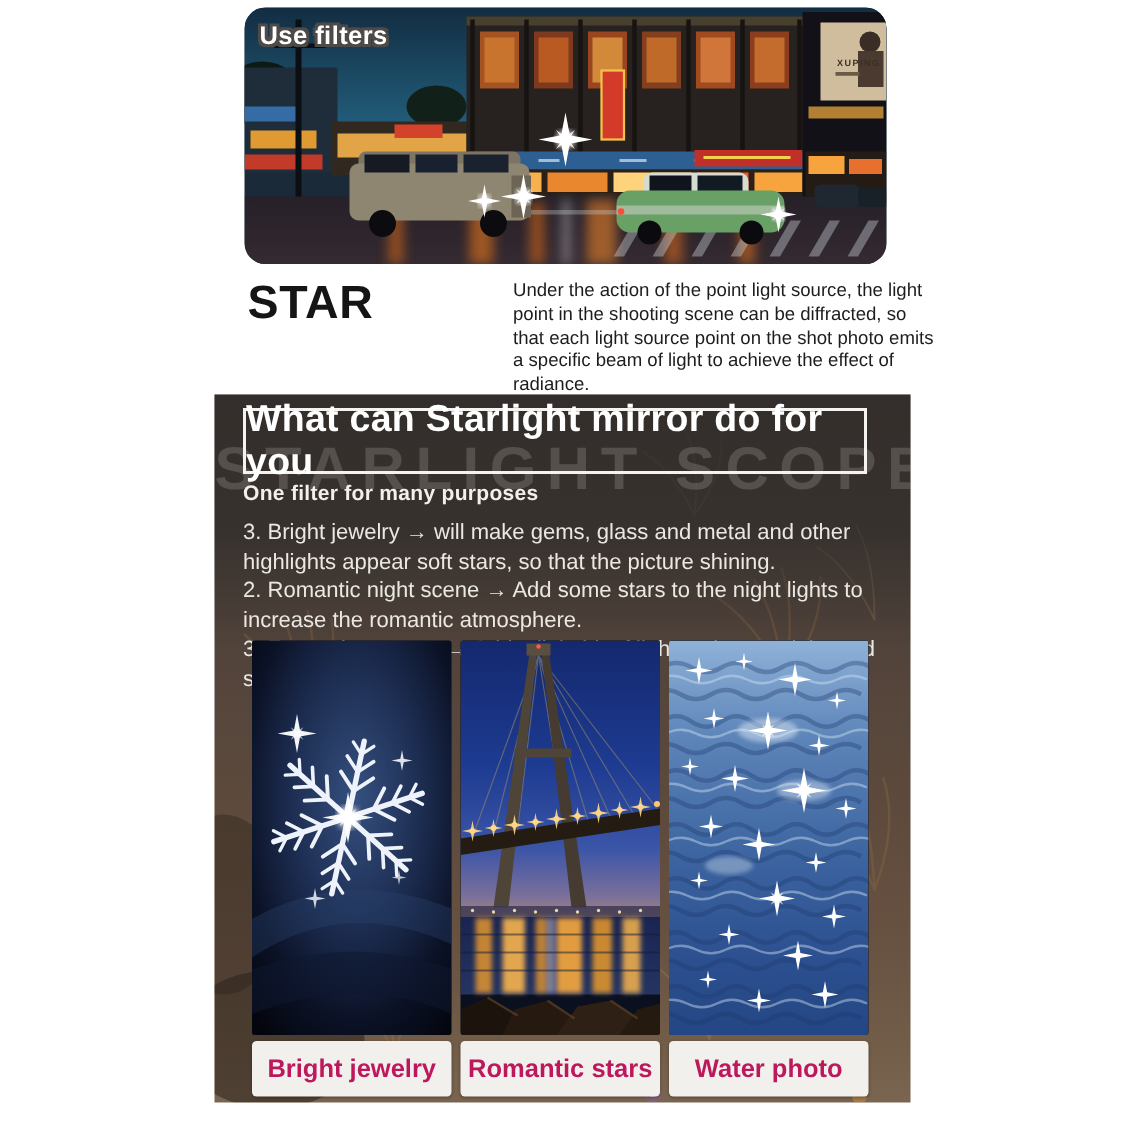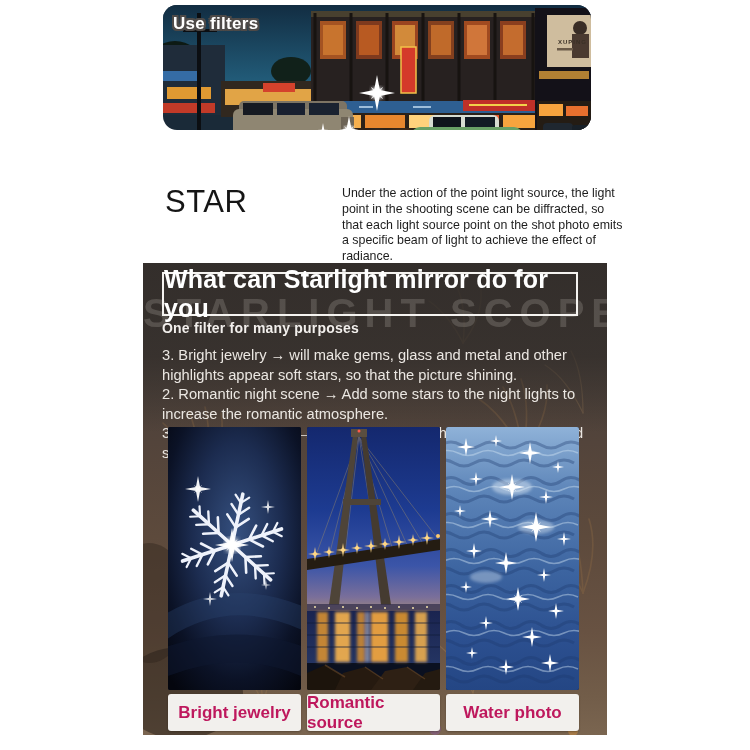--- a/index.html
+++ b/index.html
@@ -2,35 +2,35 @@
 <html><head>
 <meta charset="utf-8">
 <style>
   html,body{margin:0;padding:0;}
   body{
     width:750px;height:750px;position:relative;background:#ffffff;
     font-family:"Liberation Sans","DejaVu Sans",sans-serif;overflow:hidden;
   }
   
   .hero{
-    position:absolute;left:163px;top:5px;width:428px;height:125px;
+    position:absolute;left:163px;top:5px;width:428px;height:171px;
     border-radius:14px;overflow:hidden;background:#1a2a38;
   }
   .hero svg{display:block;}
   .badge{
     position:absolute;left:10px;top:9px;z-index:5;
     color:#fff;font-size:17px;font-weight:700;letter-spacing:.3px;
     text-shadow:-2px -2px 0 #4e4a48,2px -2px 0 #4e4a48,-2px 2px 0 #4e4a48,
                  2px 2px 0 #4e4a48,0 2px 0 #4e4a48,2px 0 0 #4e4a48,
                  0 -2px 0 #4e4a48,-2px 0 0 #4e4a48;
   }
   
   .intro-title{
     position:absolute;left:165px;top:186px;
-    font-size:31px;line-height:31px;font-weight:400;color:#151515;letter-spacing:.5px;
+    font-size:31px;line-height:31px;font-weight:700;color:#151515;letter-spacing:.5px;
   }
   .intro-desc{
     position:absolute;left:310px;top:186px;width:281px;
     font-size:12.4px;line-height:15.8px;color:#1d1d1d;margin-left:32px;
   }
   
   .section{
     position:absolute;left:143px;top:263px;width:464px;height:472px;
     background:linear-gradient(180deg,#443d39 0%,#49403a 18%,#53443b 38%,
                #5d4a3c 58%,#685242 78%,#725d49 92%,#7a6550 100%);
@@ -504,16 +504,16 @@
           <use href="#s4" transform="translate(66,60) scale(6) rotate(45)" opacity=".8"></use>
           <use href="#s4" transform="translate(90,100) scale(7) rotate(45)" opacity=".8"></use>
           <use href="#s4" transform="translate(72,172) scale(6) rotate(45)" opacity=".8"></use>
         </g>
       </svg>
     </div>
   </div>
 
   <div class="labels">
     <div class="label-chip">Bright jewelry</div>
-    <div class="label-chip">Romantic source</div>
+    <div class="label-chip">Romantic stars</div>
     <div class="label-chip">Water photo</div>
   </div>
 </div>
 
 </body></html>

